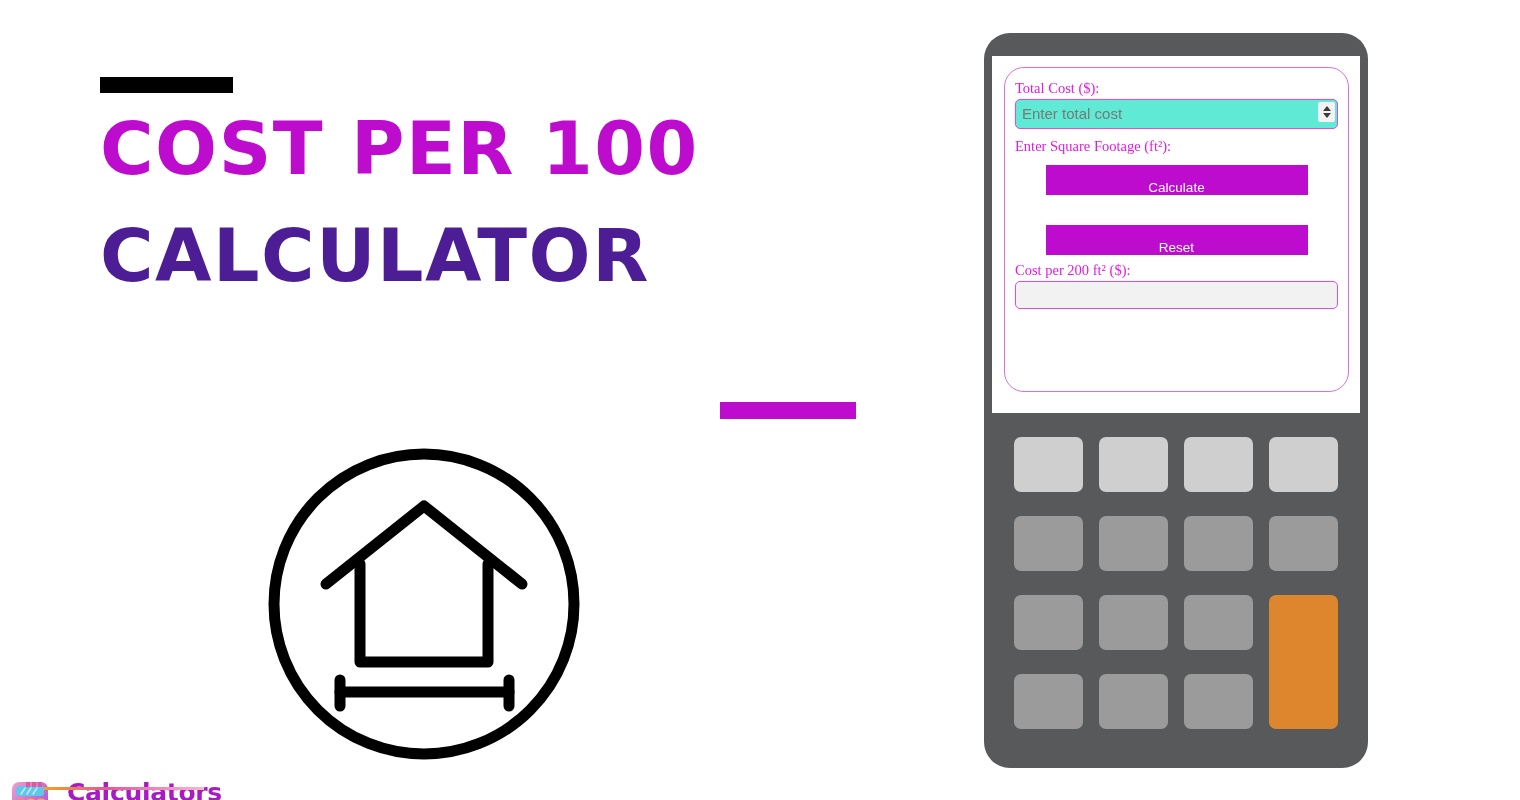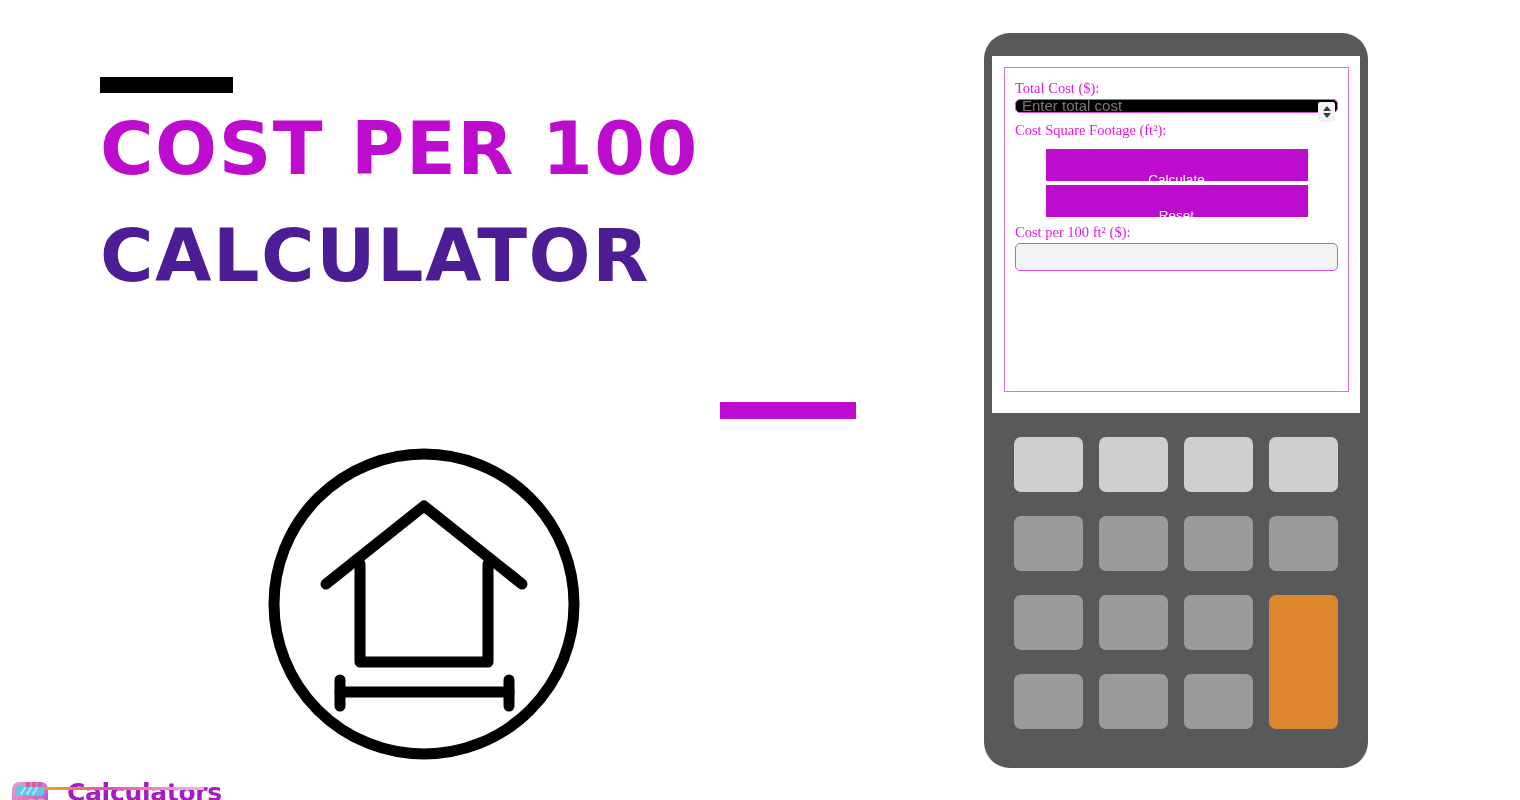--- a/index.html
+++ b/index.html
@@ -106,38 +106,38 @@
     position: absolute;
     left: 992px; top: 56px;
     width: 368px; height: 357px;
     background: #ffffff;
   }
   .form-card {
     position: absolute;
     left: 1004px; top: 67px;
     width: 345px; height: 325px;
     border: 1.5px solid #d66fe0;
-    border-radius: 0;
+    border-radius: 20px;
     background: #ffffff;
     padding: 12px 10px 0 10px;
   }
   .field-label {
     font-family: "Liberation Serif", serif;
     font-size: 14.5px;
     color: #e21ae2;
     margin: 0 0 2px 0;
     display: block;
     line-height: 1.15;
   }
   .text-input {
     width: 100%;
-    height: 14px;
+    height: 30px;
     border: 1.5px solid #e04ce0;
     border-radius: 5px;
-    background: #000000;
+    background: #5eead4;
     font-family: "Liberation Sans", sans-serif;
     font-size: 15px;
     color: #757575;
     padding: 0 6px;
     outline: none;
     display: block;
   }
   .text-input::placeholder { color: #787878; opacity: 1; }
   .input-wrap { position: relative; }
   .spinner {
@@ -169,23 +169,23 @@
     height: 30px;
     margin: 0 auto;
     background: #bd0ccd;
     border: none;
     color: #ffffff;
     font-family: "Liberation Sans", sans-serif;
     font-size: 13.5px;
     line-height: 30px;
     text-align: center;
     cursor: pointer;
-    padding: 16px;
-  }
-  .btn + .btn { margin-top: 4px; }
+    padding: 8px;
+  }
+  .btn + .btn { margin-top: 30px; }
 
   .result-input {
     width: 100%;
     height: 28px;
     border: 1.5px solid #e04ce0;
     border-radius: 5px;
     background: #f2f2f2;
     font-family: "Liberation Sans", sans-serif;
     font-size: 15px;
     color: #333333;
@@ -294,30 +294,30 @@
     <div class="input-wrap">
       <input class="text-input" type="text" placeholder="Enter total cost" style="">
       <span class="spinner">
         <span class="spin-up"></span>
         <span class="spin-down"></span>
       </span>
     </div>
 
     <div class="gap-sm"></div>
 
-    <label class="field-label">Cost Square Footage (ft²):</label>
+    <label class="field-label">Enter Square Footage (ft²):</label>
 
     <div class="gap-sm"></div>
 
     <button class="btn">Calculate</button>
     <button class="btn">Reset</button>
 
     <div class="gap-xs"></div>
 
-    <label class="field-label">Cost per 100 ft² ($):</label>
+    <label class="field-label">Cost per 200 ft² ($):</label>
     <input class="result-input" type="text" readonly="" value="" style="">
   </div>
 
   <div class="keypad">
     <div class="key light"></div>
     <div class="key light"></div>
     <div class="key light"></div>
     <div class="key light"></div>
 
     <div class="key"></div>

